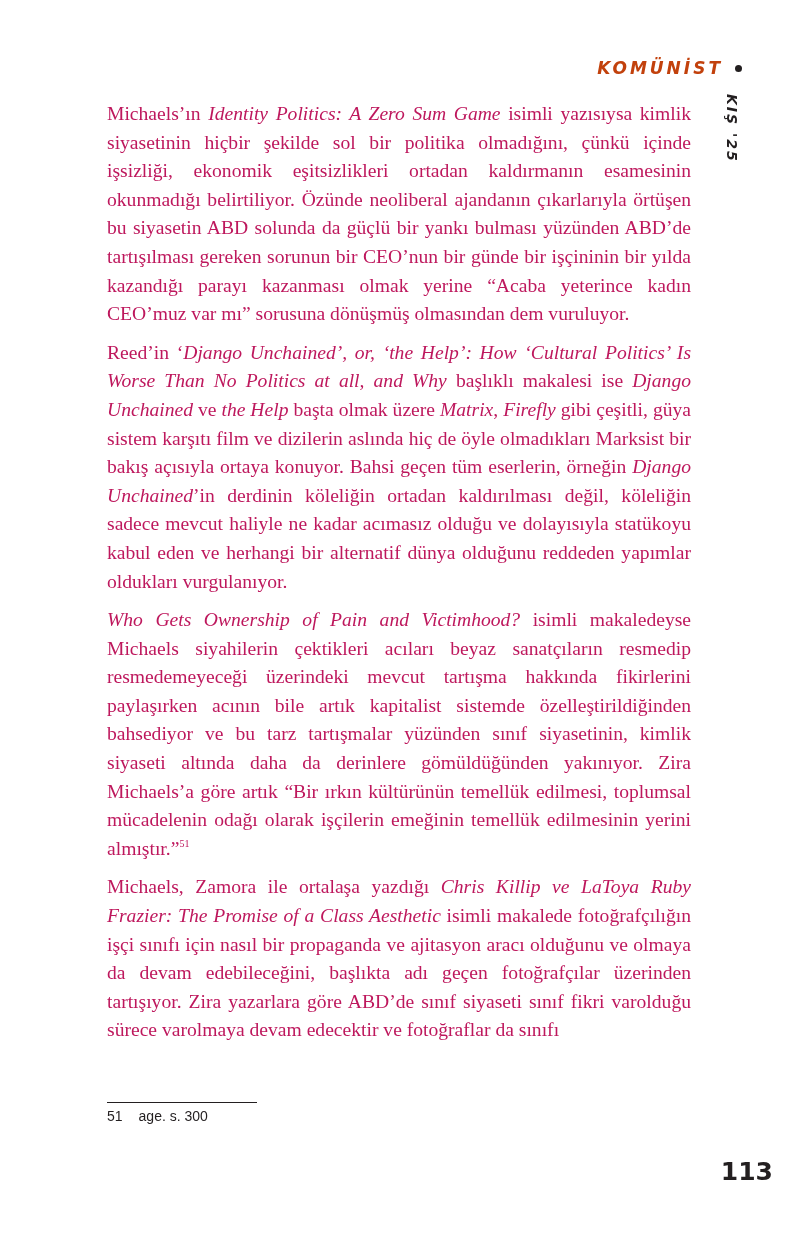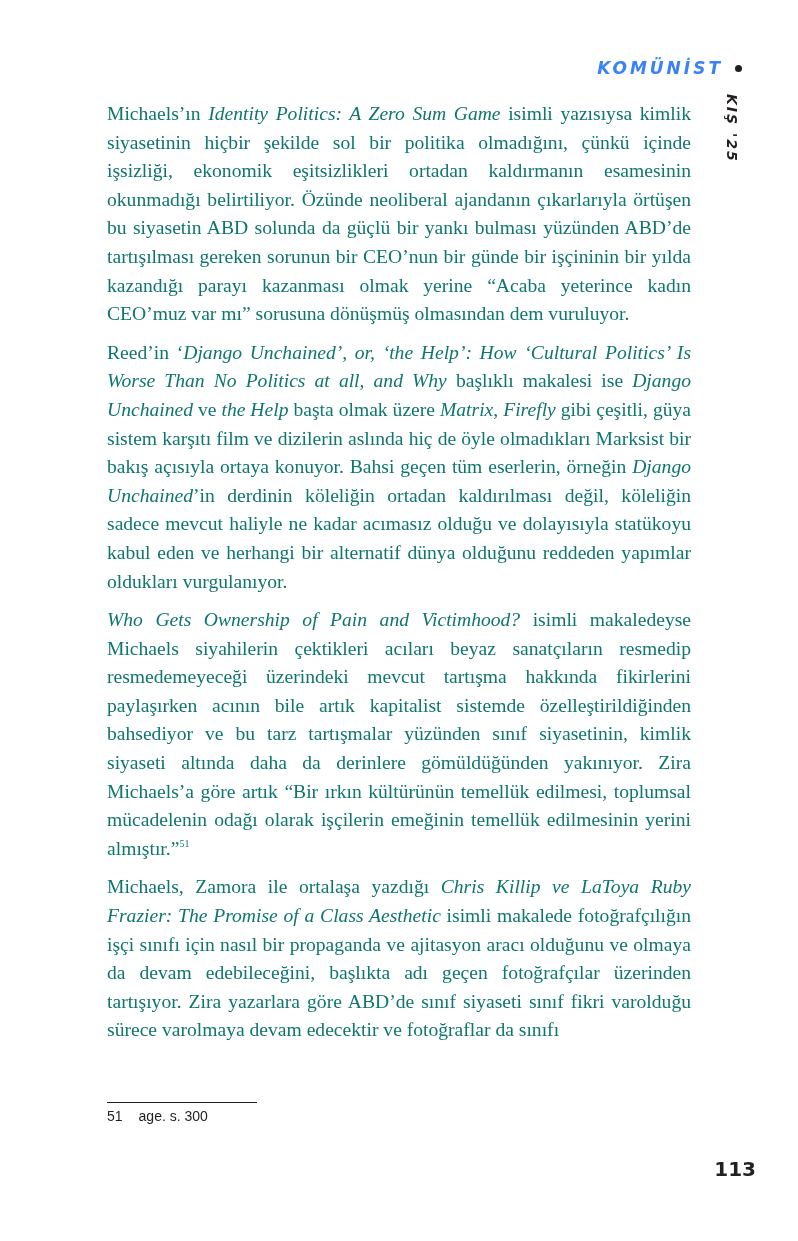--- a/index.html
+++ b/index.html
@@ -21,21 +21,21 @@
       display: flex;
       align-items: center;
       gap: 10px;
     }
     .running-head .journal-name {
       font-family: "DejaVu Sans", sans-serif;
       font-weight: bold;
       font-style: italic;
       font-size: 17px;
       letter-spacing: 3px;
-      color: #3b82f6;
+      color: #c2410c;
     }
     .running-head .bullet {
       width: 7px;
       height: 7px;
       border-radius: 50%;
       background: #231f20;
       display: inline-block;
       margin-left: 2px;
     }
     .side-issue {
@@ -51,21 +51,21 @@
       color: #231f20;
     }
     .body-text {
       position: absolute;
       left: 107px;
       top: 100px;
       width: 584px;
       font-family: "Liberation Serif", "DejaVu Serif", serif;
       font-size: 19.6px;
       line-height: 28.6px;
-      color: #0f766e;
+      color: #be185d;
     }
     .body-text p {
       margin: 0 0 10px 0;
       text-align: justify;
       hyphens: manual;
     }
     .body-text em {
       font-style: italic;
     }
     .body-text sup {
@@ -86,25 +86,25 @@
       left: 107px;
       top: 1108px;
       font-family: "Liberation Sans", "DejaVu Sans", sans-serif;
       font-size: 14px;
       color: #231f20;
       display: flex;
       gap: 16px;
     }
     .page-number {
       position: absolute;
-      right: 42px;
+      right: 25px;
       top: 1157px;
       font-family: "DejaVu Sans", sans-serif;
       font-weight: bold;
-      font-size: 20px;
+      font-size: 25px;
       color: #231f20;
     }
   </style>
 </head>
 <body>
 
 <div class="running-head">
   <span class="journal-name">KOMÜNİST</span>
   <span class="bullet"></span>
 </div>

